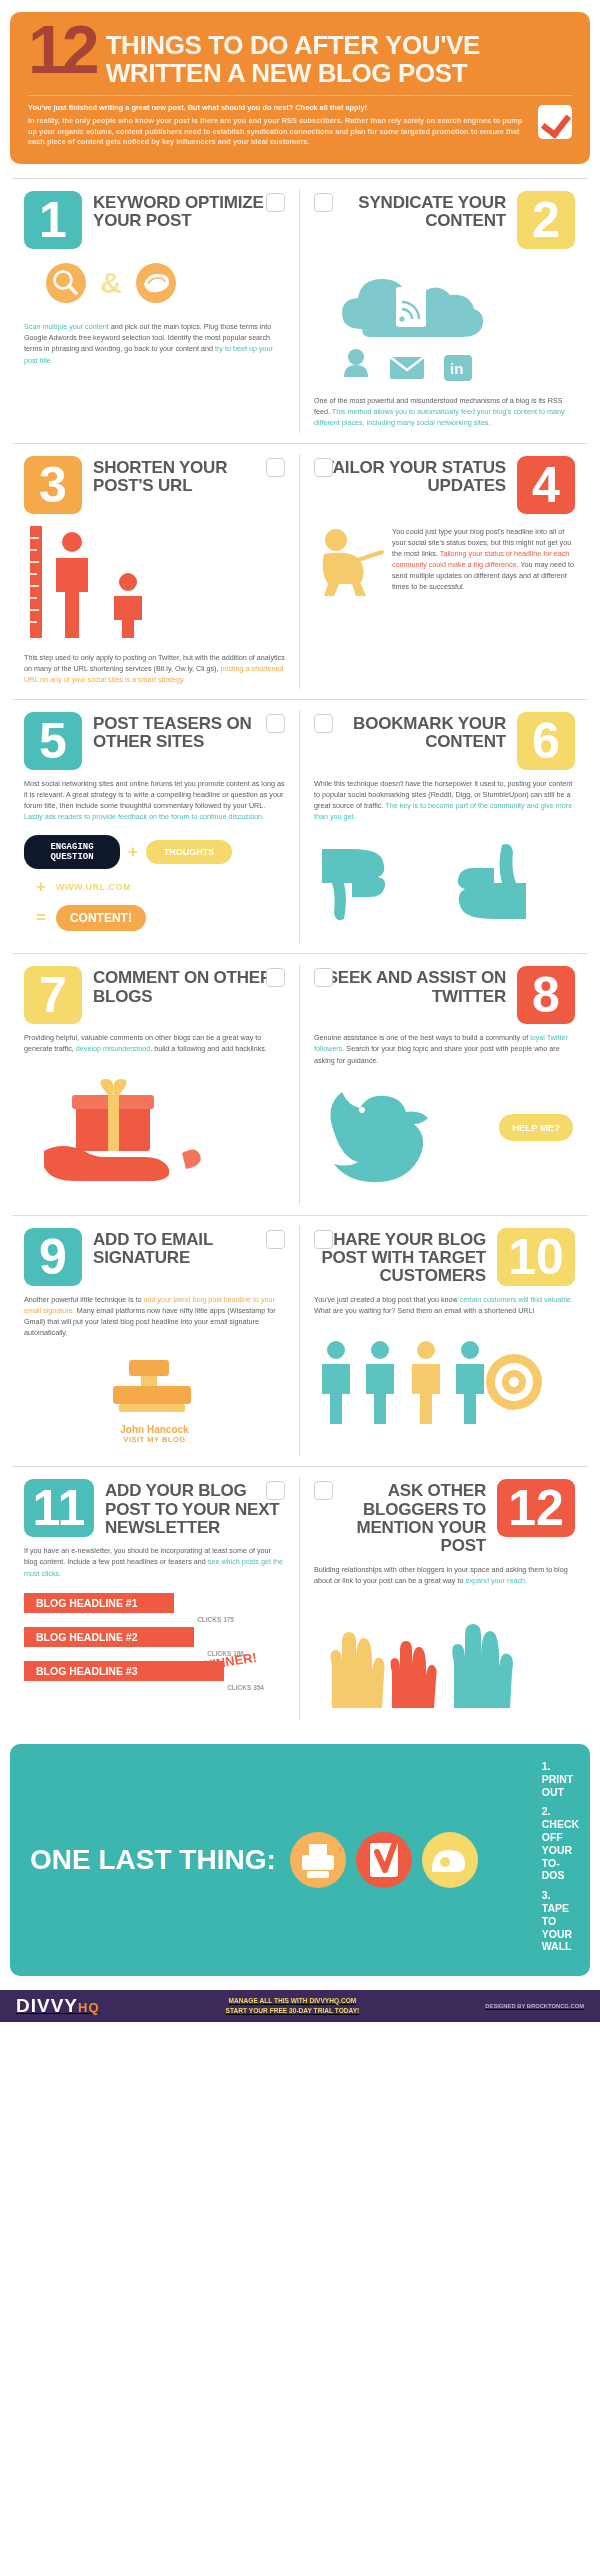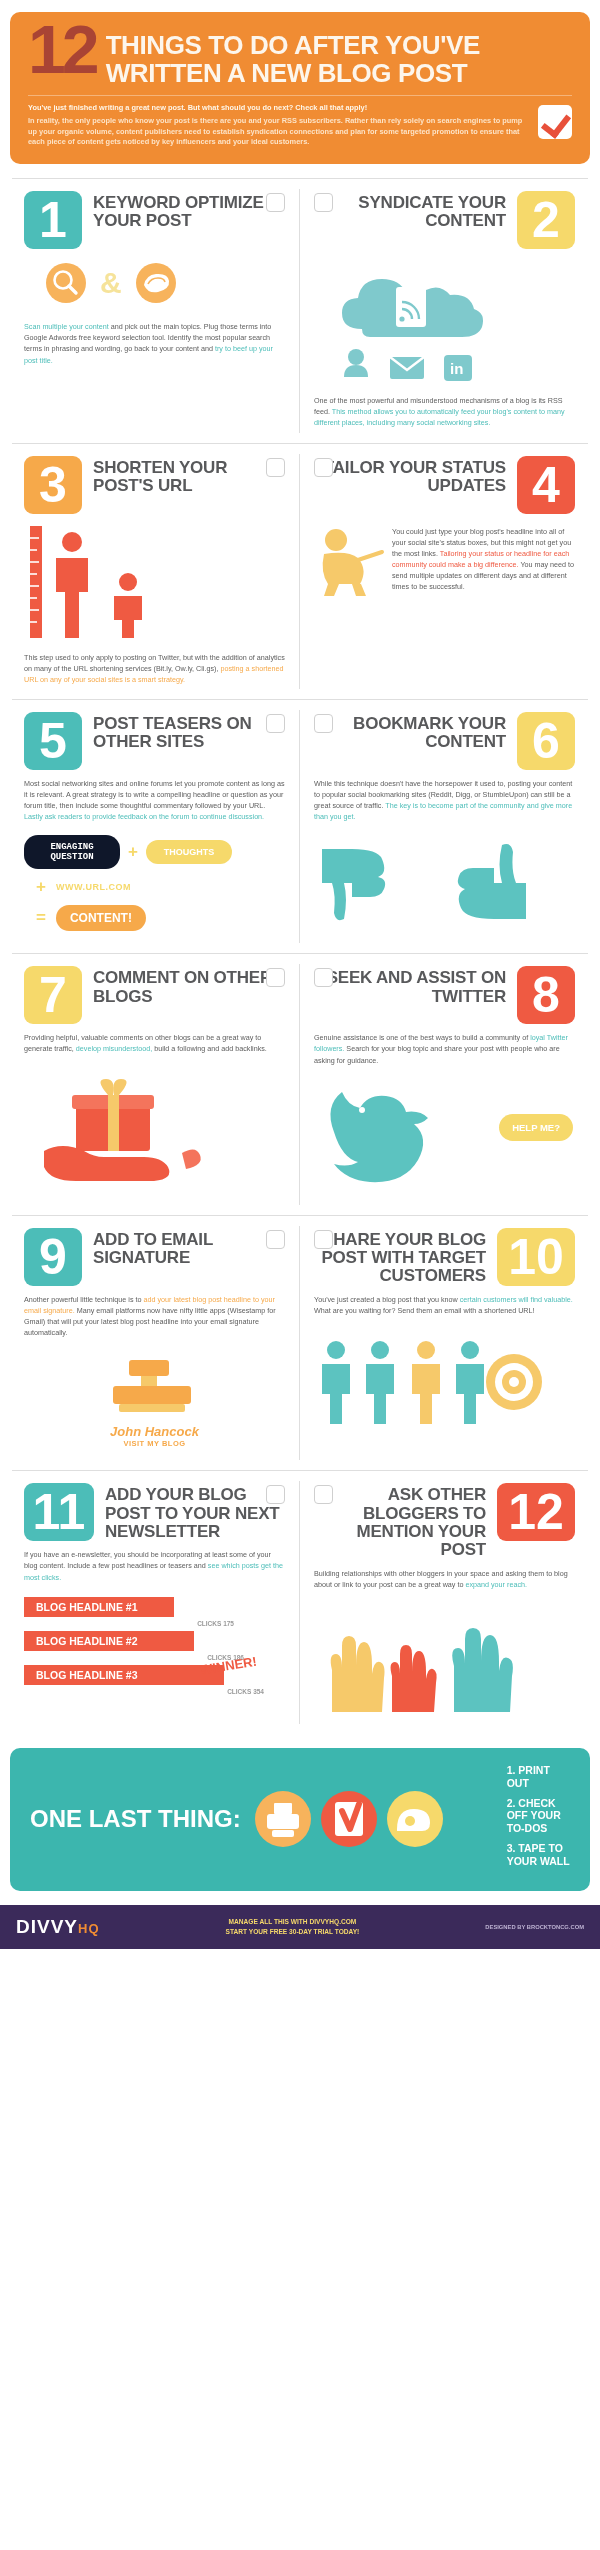--- a/index.html
+++ b/index.html
@@ -135,21 +135,21 @@
     margin: 14px 10px 0 10px;
     background: #3cb6ae;
     border-radius: 10px;
     padding: 16px 20px;
     display: flex;
     align-items: center;
     gap: 14px;
   }
   .last-title {
     color: #ffffff;
-    font-size: 24px;
+    font-size: 28px;
     font-weight: bold;
     line-height: 1.08;
     flex: 0 0 auto;
   }
   .last-icons { display: flex; gap: 10px; flex: 0 0 auto; }
   .cir { width: 56px; height: 56px; border-radius: 50%; position: relative; }
   .cir.o { background: #f7b35c; }
   .cir.r { background: #ef5a42; }
   .cir.y { background: #f6d96b; }
   .last-list { flex: 1 1 auto; padding-left: 8px; margin-left: 42px; }
@@ -159,24 +159,25 @@
     font-size: 10.5px;
     font-weight: bold;
     line-height: 1.22;
     margin-bottom: 7px;
   }
 
   
   .footer {
     margin-top: 14px;
     background: #3b2a5a;
-    height: 44px;
+    height: 32px;
     display: flex;
     align-items: center;
     padding: 0 16px;
+    text-decoration: underline;
   }
   .logo { font-size: 19px; font-weight: bold; color: #ffffff; letter-spacing: 1px; }
   .logo .hq { color: #f08c33; font-size: 13px; }
   .fmid { flex: 1 1 auto; text-align: center; }
   .fmid div { font-size: 6.6px; font-weight: bold; color: #f6d96b; line-height: 1.5; }
   .fright { font-size: 5.8px; font-weight: bold; color: #bdb2d2; }
 
   
   .ocirc { width: 40px; height: 40px; border-radius: 50%; background: #f7b35c; position: relative; }
   .amp { font-size: 30px; font-weight: bold; color: #f6e39a; line-height: 40px; }
@@ -199,21 +200,21 @@
   }
   .bar {
     background: #ef5a42; color: #fff; font-weight: bold; font-size: 10.5px;
     padding: 4px 12px; margin-bottom: 3px; position: relative;
   }
   .clicks { font-size: 6.5px; color: #9a9a9a; text-align: right; font-weight: bold; margin-bottom: 4px; }
   .winner {
     color: #ef5a42; font-size: 13px; font-weight: bold;
     transform: rotate(-9deg); display: inline-block;
   }
-  .sig { color: #f6a94a; font-size: 13px; font-style: italic; font-weight: bold; }
+  .sig { color: #f6a94a; font-size: 10px; font-weight: bold; }
   .sigsub { color: #f6a94a; font-size: 7.5px; font-weight: bold; letter-spacing: 0.5px; }
 </style>
 </head>
 <body>
 
 <div class="header">
   <div class="hdr-top">
     <div class="big12">12</div>
     <div class="hdr-title">THINGS TO DO AFTER YOU'VE WRITTEN A NEW BLOG POST</div>
   </div>

